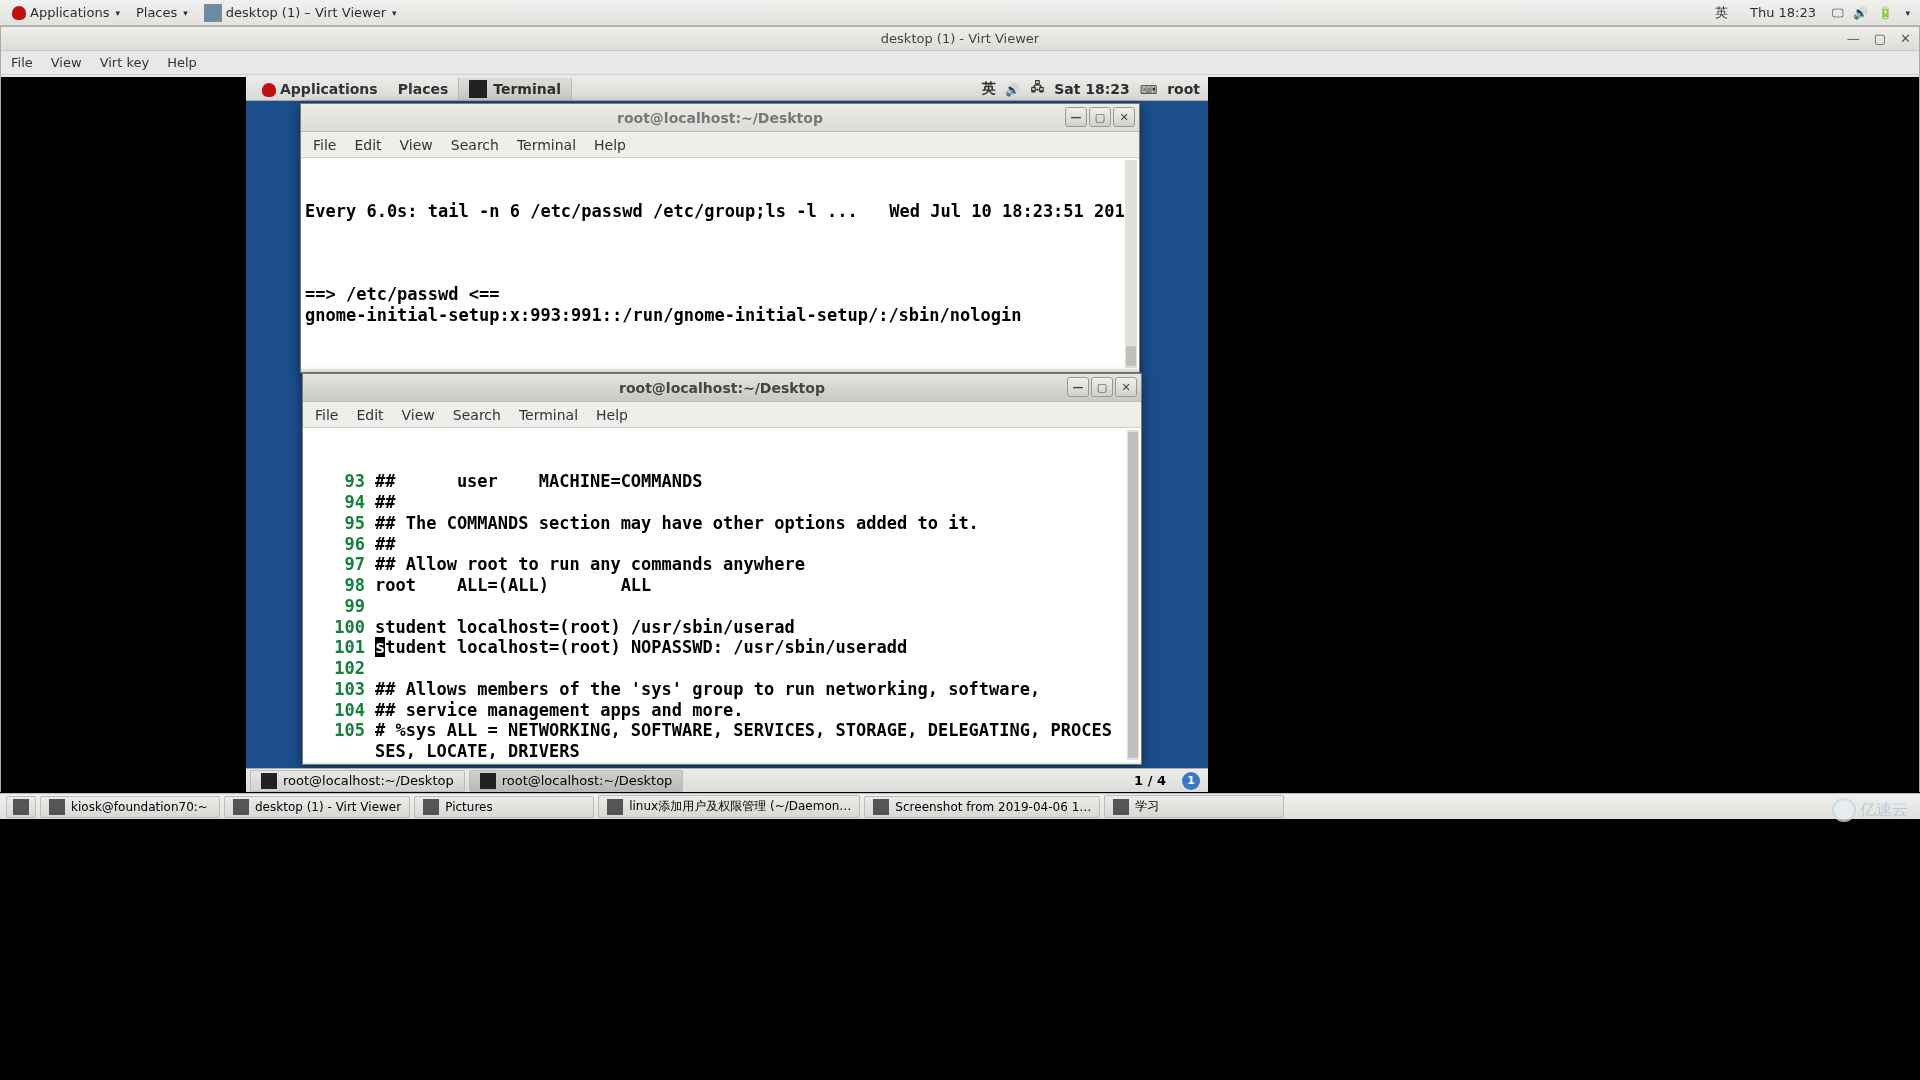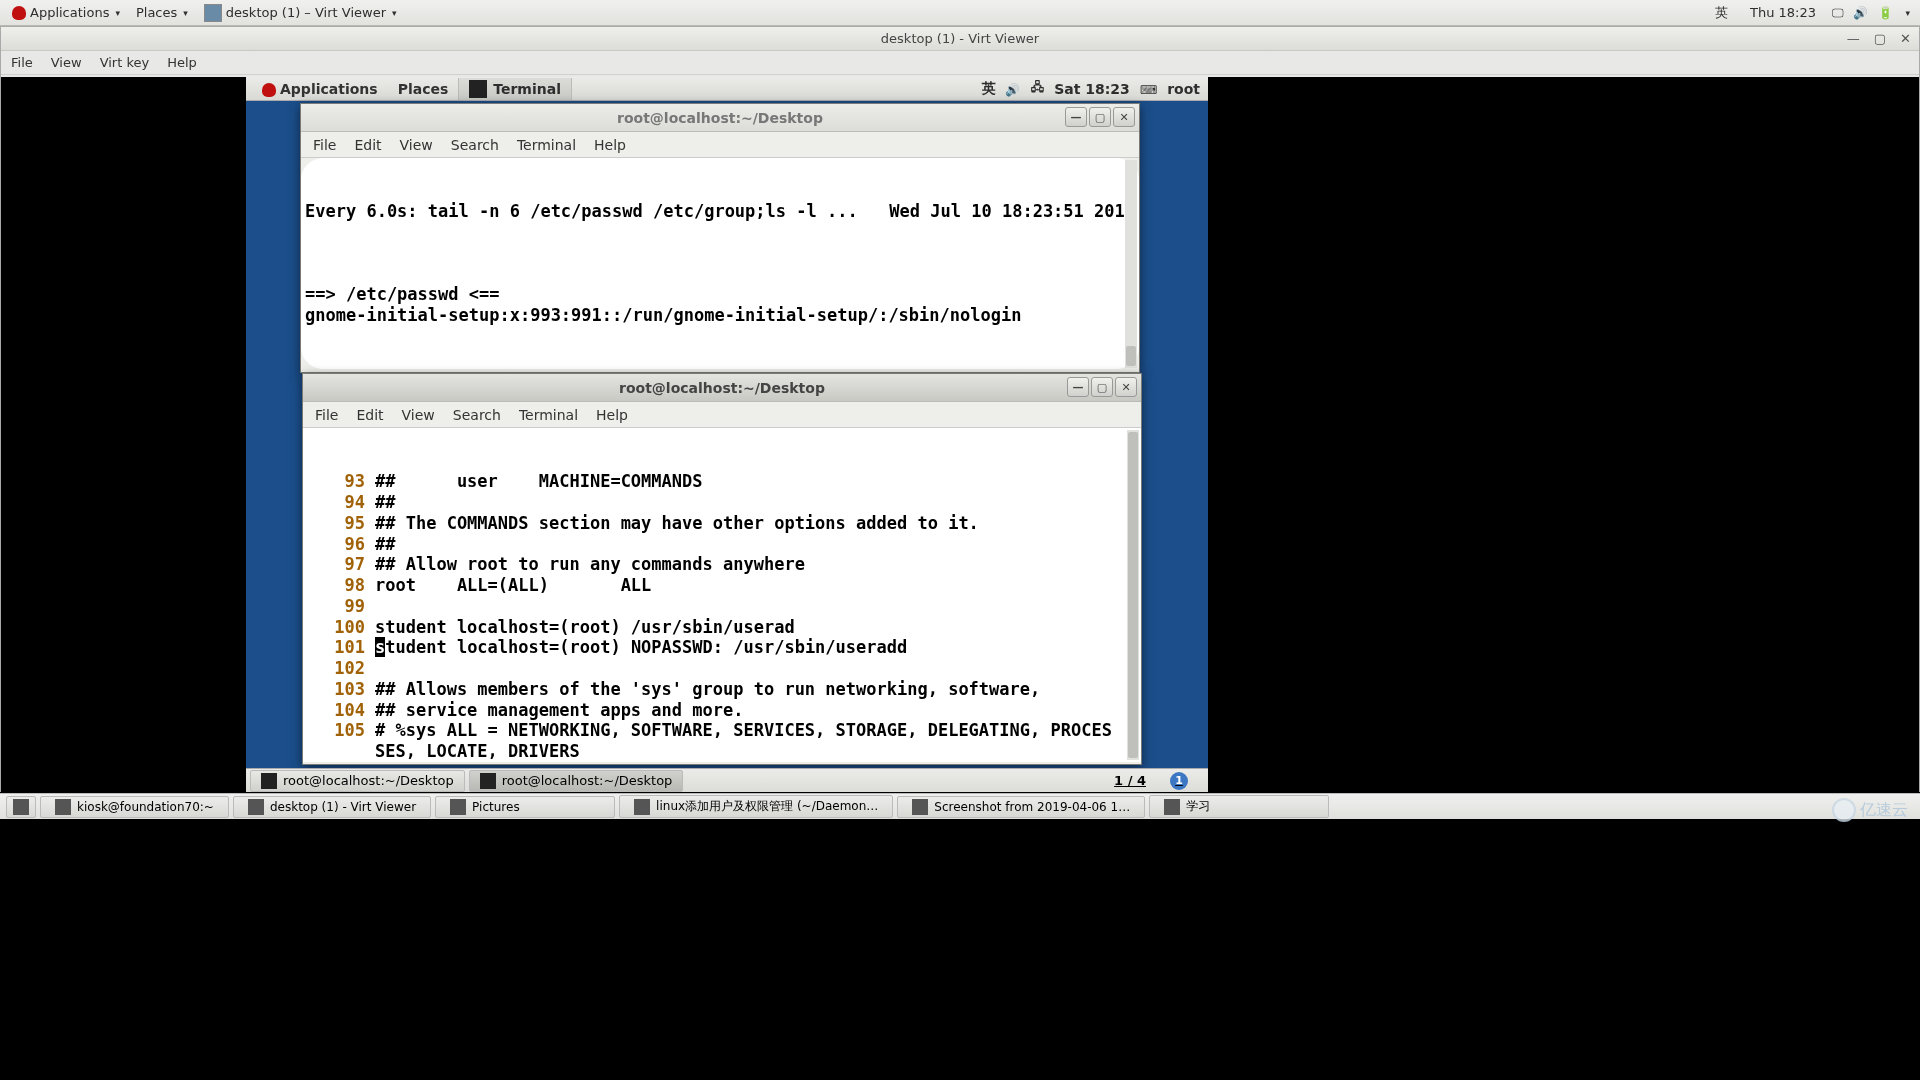--- a/index.html
+++ b/index.html
@@ -34,36 +34,36 @@
 
 
 .termwin { position: absolute; background: #eeeeea; border: 1px solid #7a7a76; box-shadow: 0 3px 10px rgba(0,0,0,.5); }
 .termwin.inactive .tw-title { background: linear-gradient(#ecece8,#dcdcd8); color:#777; }
 .tw-title { height: 28px; background: linear-gradient(#e4e4e0,#c9c9c4); border-bottom:1px solid #bbb; display:flex; align-items:center; justify-content:center; font-size: 14px; font-weight:600; color:#444; position:relative;}
 .tw-ctrl { position:absolute; right:4px; top:3px; display:flex; gap:2px;}
 .tw-btn { width:22px; height:20px; background:linear-gradient(#f0f0ec,#d0d0cc); border:1px solid #999; border-radius:3px; display:flex; align-items:center; justify-content:center; font-size:11px; color:#444;}
 .tw-menu { height: 26px; display:flex; align-items:center; gap:18px; padding:0 12px; font-size:14px; color:#333; border-bottom:1px solid #ccc;}
 .tw-body { background:#fff; font-family:"DejaVu Sans Mono",monospace; font-size:17px; font-weight:700; line-height:1.22; padding:2px 4px; color:#000; white-space:pre; overflow:hidden;}
 .tw-body .hdr { display:flex; justify-content:space-between;}
-.ln { color:#a16207; display:inline-block; width:68px; text-align:right; padding-right:10px; font-weight:700;}
+.ln { color:#15803d; display:inline-block; width:68px; text-align:right; padding-right:10px; font-weight:700;}
 .vim-cursor { background:#000; color:#fff; }
 .scrollbar { position:absolute; right:2px; top:56px; bottom:4px; width:12px; background:#e0e0dd; }
 .scrollbar .thumb{ position:absolute; left:1px; right:1px; background:#bfbfbb; border-radius:2px;}
 
 
 .inner-taskbar { position:absolute; left:0; right:0; bottom:0; height:24px; background:linear-gradient(#ebebe9,#dcdcd8); display:flex; align-items:center; border-top:1px solid #aaa; font-size:13px;}
 .inner-taskbar .task-btn { display:flex; align-items:center; gap:6px; padding:2px 10px; border:1px solid #bbb; background:linear-gradient(#e8e8e4,#d0d0cc); margin-left:4px; border-radius:2px;}
 .inner-taskbar .task-btn.active { background:linear-gradient(#d0d0cc,#b8b8b4);}
 .inner-taskbar .ticon { width:16px;height:16px;background:#222;}
-.inner-taskbar .right { margin-left:auto; display:flex; align-items:center; gap:24px; padding-right:20px; font-weight:600;text-decoration:underline;}
+.inner-taskbar .right { margin-left:auto; display:flex; align-items:center; gap:16px; padding-right:8px; font-weight:600;}
 .ws-badge{width:18px;height:18px;border-radius:50%;background:#3b77c2;color:#fff;display:flex;align-items:center;justify-content:center;font-size:11px;}
 
 
 .outer-taskbar{position:absolute; left:0; right:0; top:793px; height:26px; background:linear-gradient(#f0f0ee,#e0e0dd); display:flex; align-items:center; font-size:12px; border-top:1px solid #bbb; padding:0 6px;}
-.ot-btn{display:flex;align-items:center;gap:6px;padding:2px 14px;border:1px solid #bbb;background:linear-gradient(#ececea,#d8d8d5);margin-right:4px;border-radius:2px;min-width:180px;}
+.ot-btn{display:flex;align-items:center;gap:6px;padding:2px 8px;border:1px solid #bbb;background:linear-gradient(#ececea,#d8d8d5);margin-right:4px;border-radius:2px;min-width:180px;}
 .ot-btn.small{min-width:auto;padding:2px 6px;}
 .ot-icon{width:16px;height:16px;background:#555;}
 
 
 .wm { position:absolute; right:12px; top:798px; color:#aac4da; font-size:16px; display:flex; align-items:center; gap:4px; opacity:.8;}
 .wm .logo{width:24px;height:24px;border-radius:50%;background:#e8eef3;border:2px solid #c7d7e3;}
 
 .icon{display:inline-block;}
 .volume-icon::before{content:"🔊";font-size:12px;}
 .network-icon::before{content:"🖧";font-size:12px;}
@@ -149,21 +149,21 @@
           </div>
         </div>
         <div class="tw-menu">
           <span>File</span>
           <span>Edit</span>
           <span>View</span>
           <span>Search</span>
           <span>Terminal</span>
           <span>Help</span>
         </div>
-        <div class="tw-body" style="height:211px;border-radius:22px;">
+        <div class="tw-body" style="height:211px;">
           <div class="hdr"><span>Every 6.0s: tail -n 6 /etc/passwd /etc/group;ls -l ...</span><span>Wed Jul 10 18:23:51 2019</span></div>
           <div id="watch-lines"><div>&nbsp;</div><div>==&gt; /etc/passwd &lt;==</div><div>gnome-initial-setup:x:993:991::/run/gnome-initial-setup/:/sbin/nologin</div></div>
         </div>
         <div class="scrollbar">
             <div class="thumb" style="top:calc(100% - 22px);height:20px;"></div>
           </div>
       </div>
 
       <div class="termwin" style="left:56px; top:296px; width:840px; height:392px;">
         <div class="tw-title">

